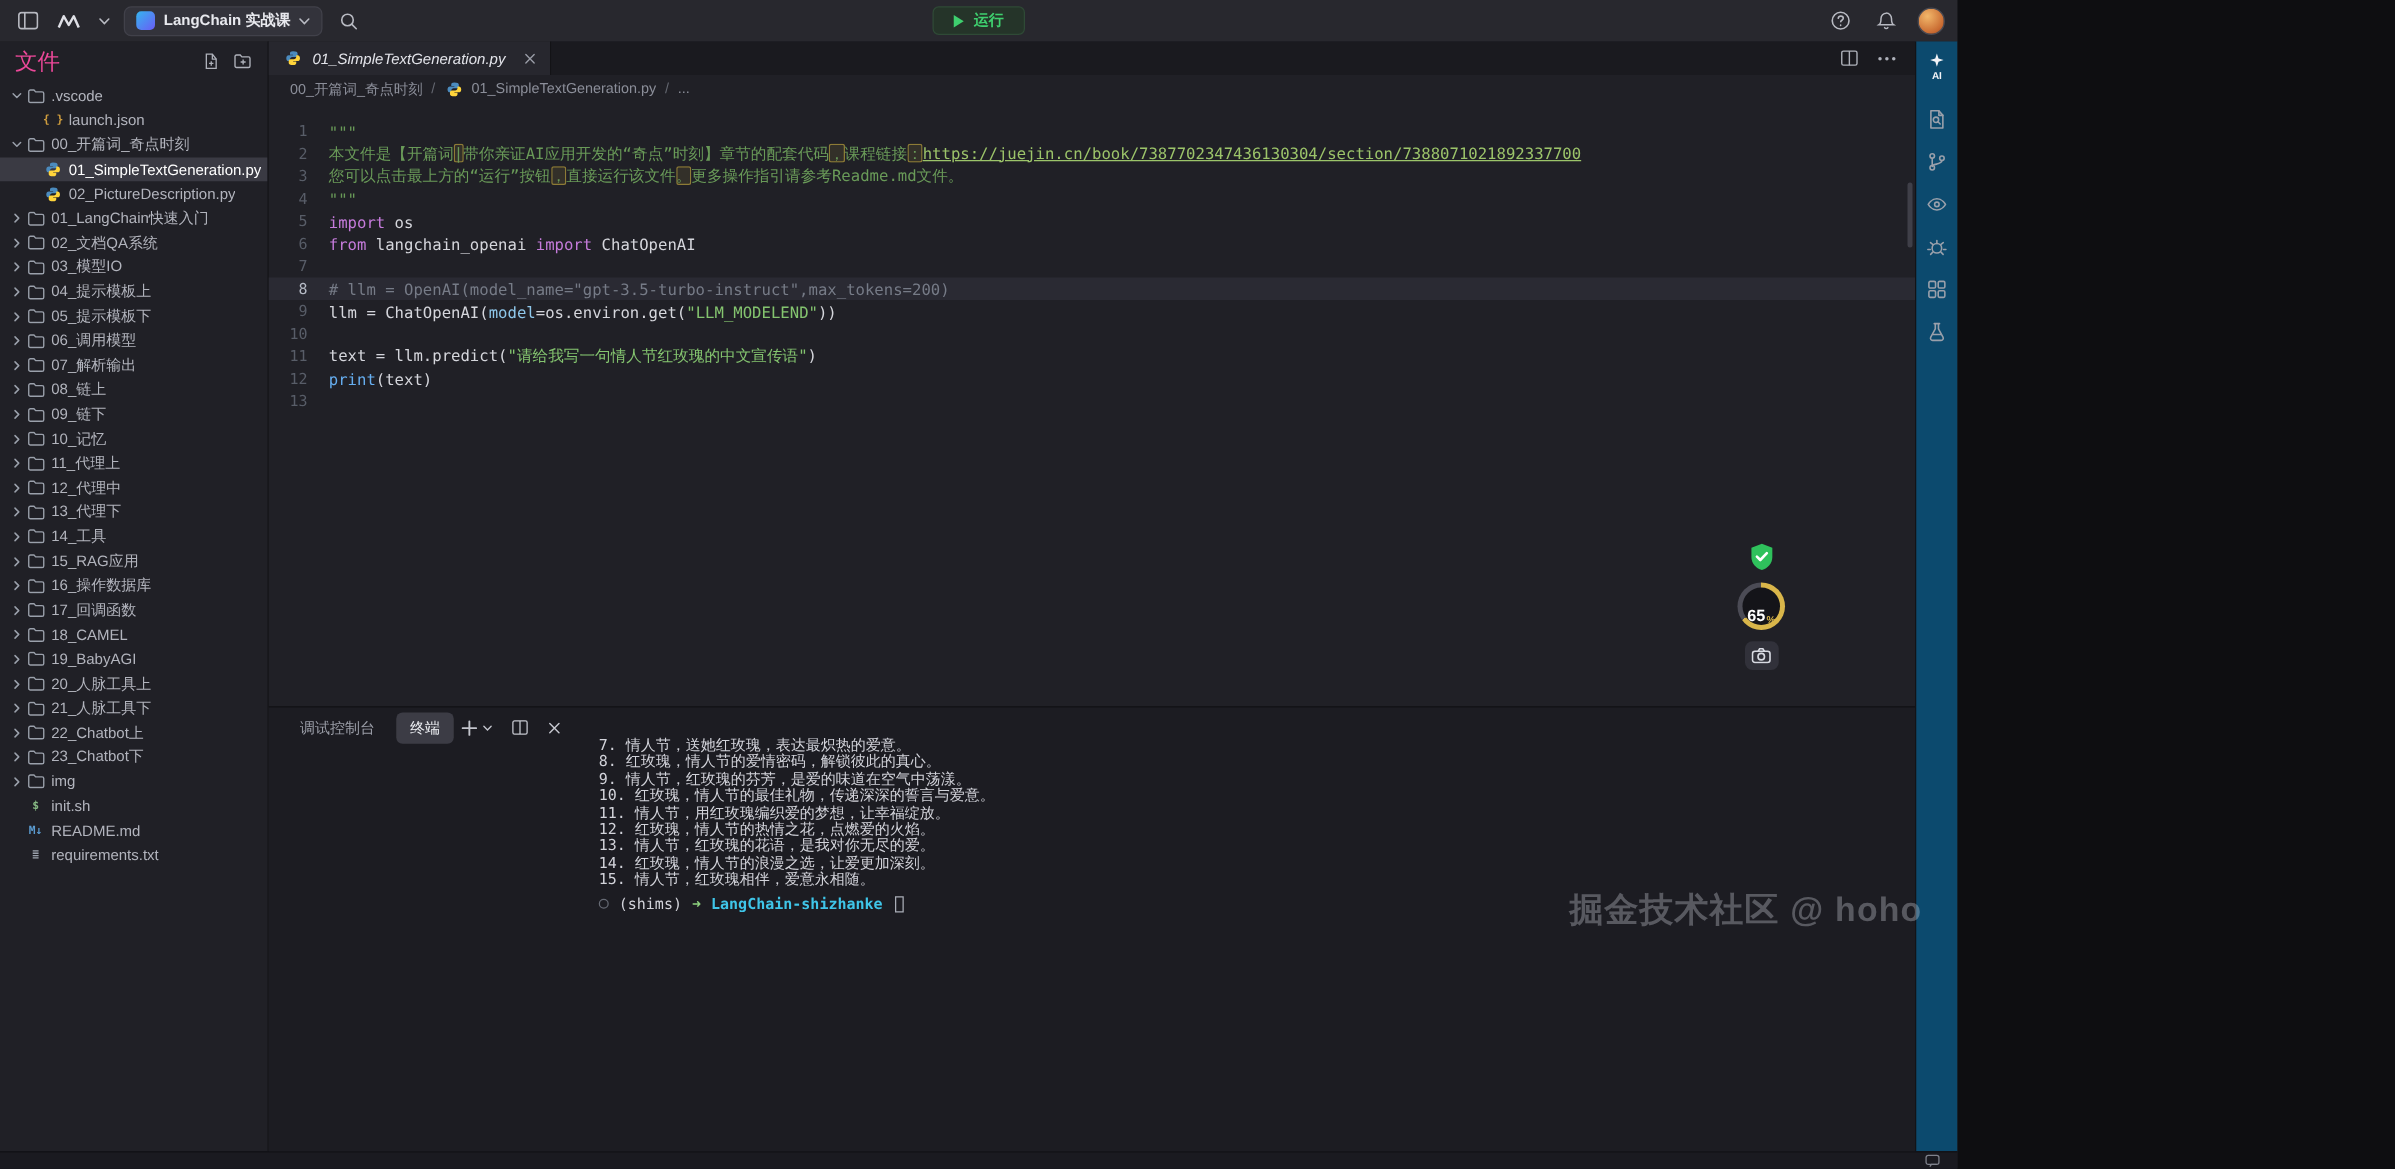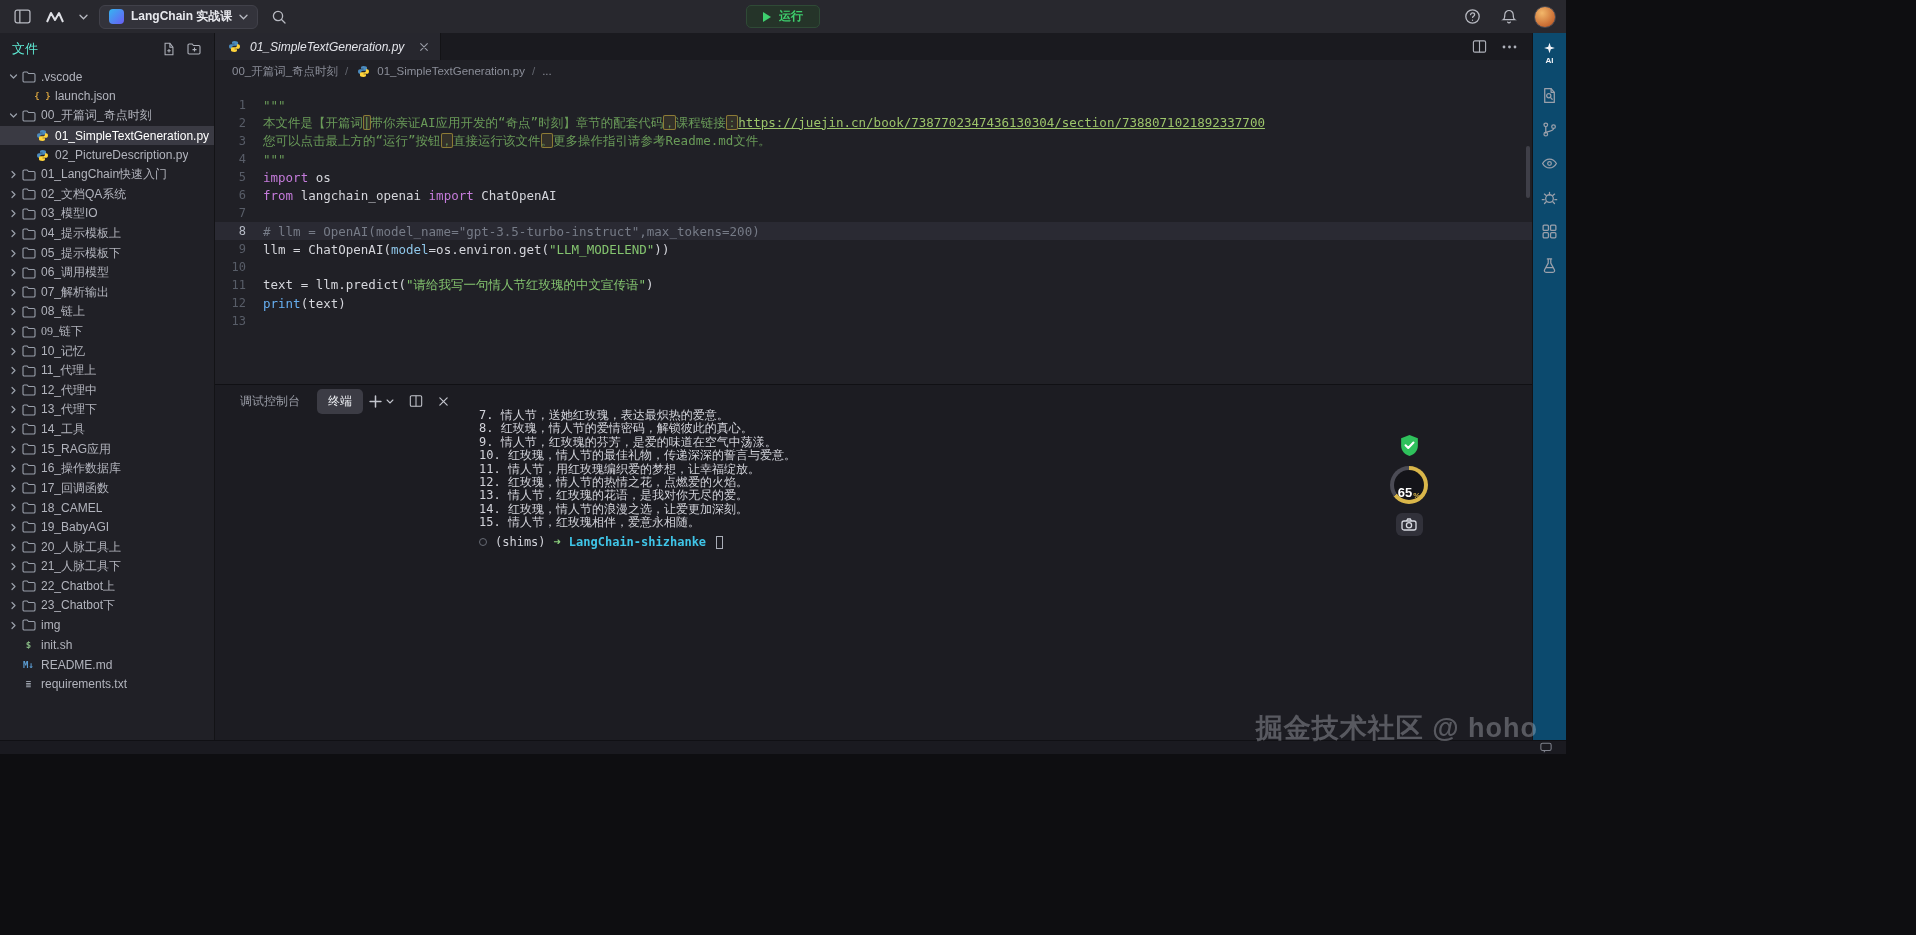--- a/index.html
+++ b/index.html
@@ -3,36 +3,36 @@
 <meta charset="utf-8">
 <style>
 *{margin:0;padding:0;box-sizing:border-box}
 html,body{width:1916px;height:935px;overflow:hidden;background:#0e0e11}
 body{font-family:"Liberation Sans","DejaVu Sans",sans-serif;color:#c6c8cf}
 :root{
   --accent-green:#3ecf6e;--keyword:#c57bdb;--string:#84c46f;--docstring:#699a58;
   --comment:#767b87;--link:#9cc46a;--param:#8fc7ea;--fn:#66aef0;
   --dir-cyan:#3fc5e8;--arrow-green:#8ccf7e;--ring-gold:#d9b64a;
 }
-.app{position:absolute;left:0;top:0;width:1566px;height:754px;background:#1e1e24;display:flex;flex-direction:column;overflow:hidden}
+.app{position:absolute;left:0;top:0;width:1566px;height:935px;background:#1e1e24;display:flex;flex-direction:column;overflow:hidden}
 
 .topbar{height:33px;flex:none;background:#28282e;display:flex;align-items:center;padding:0 10px;position:relative;z-index:6}
 .tb-left{display:flex;align-items:center;gap:9px}
 .tb-ic{display:flex;align-items:center;justify-content:center;width:24px;height:24px;border-radius:5px;cursor:pointer}
 .proj{display:flex;align-items:center;gap:7px;height:24px;padding:0 9px;background:#33333b;border:1px solid #41414a;border-radius:6px;color:#e8e9ee;font-size:12px;font-weight:700;cursor:pointer}
 .proj-ic{width:15px;height:15px;border-radius:4px;background:linear-gradient(135deg,#35b5f0,#6a5cf5);flex:none}
 .run{position:absolute;left:50%;top:5px;transform:translateX(-50%);display:flex;align-items:center;gap:8px;height:23px;padding:0 16px;background:#253429;border:1px solid #2f4a36;border-radius:5px;color:var(--accent-green);font-size:12px;font-weight:700;cursor:pointer}
 .play{width:0;height:0;border-left:8px solid var(--accent-green);border-top:5px solid transparent;border-bottom:5px solid transparent}
 .tb-right{margin-left:auto;display:flex;align-items:center;gap:13px}
 .avatar{width:22px;height:22px;border-radius:50%;background:radial-gradient(circle at 35% 30%,#f2b76a,#c96b32 70%,#8a4420);border:1px solid #4a4a52;cursor:pointer}
 
 .main{flex:1;display:flex;min-height:0}
 .sidebar{width:215px;flex:none;background:#202026;border-right:1px solid #131316;display:flex;flex-direction:column}
 .sb-head{height:32px;flex:none;display:flex;align-items:center;padding:0 12px;gap:12px}
-.sb-title{font-size:13px;color:#5eead4;flex:1}
+.sb-title{font-size:18px;color:#ec4899;flex:1}
 .sb-act{display:flex;align-items:center;gap:11px}
 .tree{flex:1;overflow:hidden;padding-top:2px}
 .titem{height:19.6px;display:flex;align-items:center;font-size:12px;color:#b2b4bd;cursor:pointer;white-space:nowrap}
 .titem.sel{background:#3a3a43;color:#fff}
 .chev{width:14px;flex:none;display:flex;justify-content:center}
 .fic{width:17px;flex:none;display:flex;justify-content:center;align-items:center}
 .txtic{font:700 9px "DejaVu Sans Mono",monospace}
 .tlab{margin-left:4px;overflow:hidden;text-overflow:ellipsis}
 
 .editor-region{flex:1;min-width:0;display:flex;flex-direction:column;background:#202026}
@@ -319,21 +319,21 @@
                 <path d="M3 1.5l3 3-3 3"></path>
               </svg>
             </span>
             <span class="fic">
               <svg width="14" height="12" viewBox="0 0 14 12" stroke="#9aa0ab" stroke-width="1.1" fill="none" stroke-linejoin="round">
                 <path d="M1 2.3C1 1.6 1.6 1 2.3 1h2.9l1.3 1.5h5.2c.7 0 1.3.6 1.3 1.3v5.9c0 .7-.6 1.3-1.3 1.3H2.3C1.6 11 1 10.4 1 9.7z"></path>
               </svg>
             </span>
             <span class="tlab">08_链上</span>
           </div>
-          <div class="titem" style="padding-left: 6px; font-family: Liberation Serif, serif;">
+          <div class="titem" style="padding-left: 6px;">
             <span class="chev">
               <svg width="9" height="9" viewBox="0 0 9 9" stroke="#9aa0ab" stroke-width="1.2" fill="none" stroke-linecap="round" stroke-linejoin="round">
                 <path d="M3 1.5l3 3-3 3"></path>
               </svg>
             </span>
             <span class="fic">
               <svg width="14" height="12" viewBox="0 0 14 12" stroke="#9aa0ab" stroke-width="1.1" fill="none" stroke-linejoin="round">
                 <path d="M1 2.3C1 1.6 1.6 1 2.3 1h2.9l1.3 1.5h5.2c.7 0 1.3.6 1.3 1.3v5.9c0 .7-.6 1.3-1.3 1.3H2.3C1.6 11 1 10.4 1 9.7z"></path>
               </svg>
             </span>

